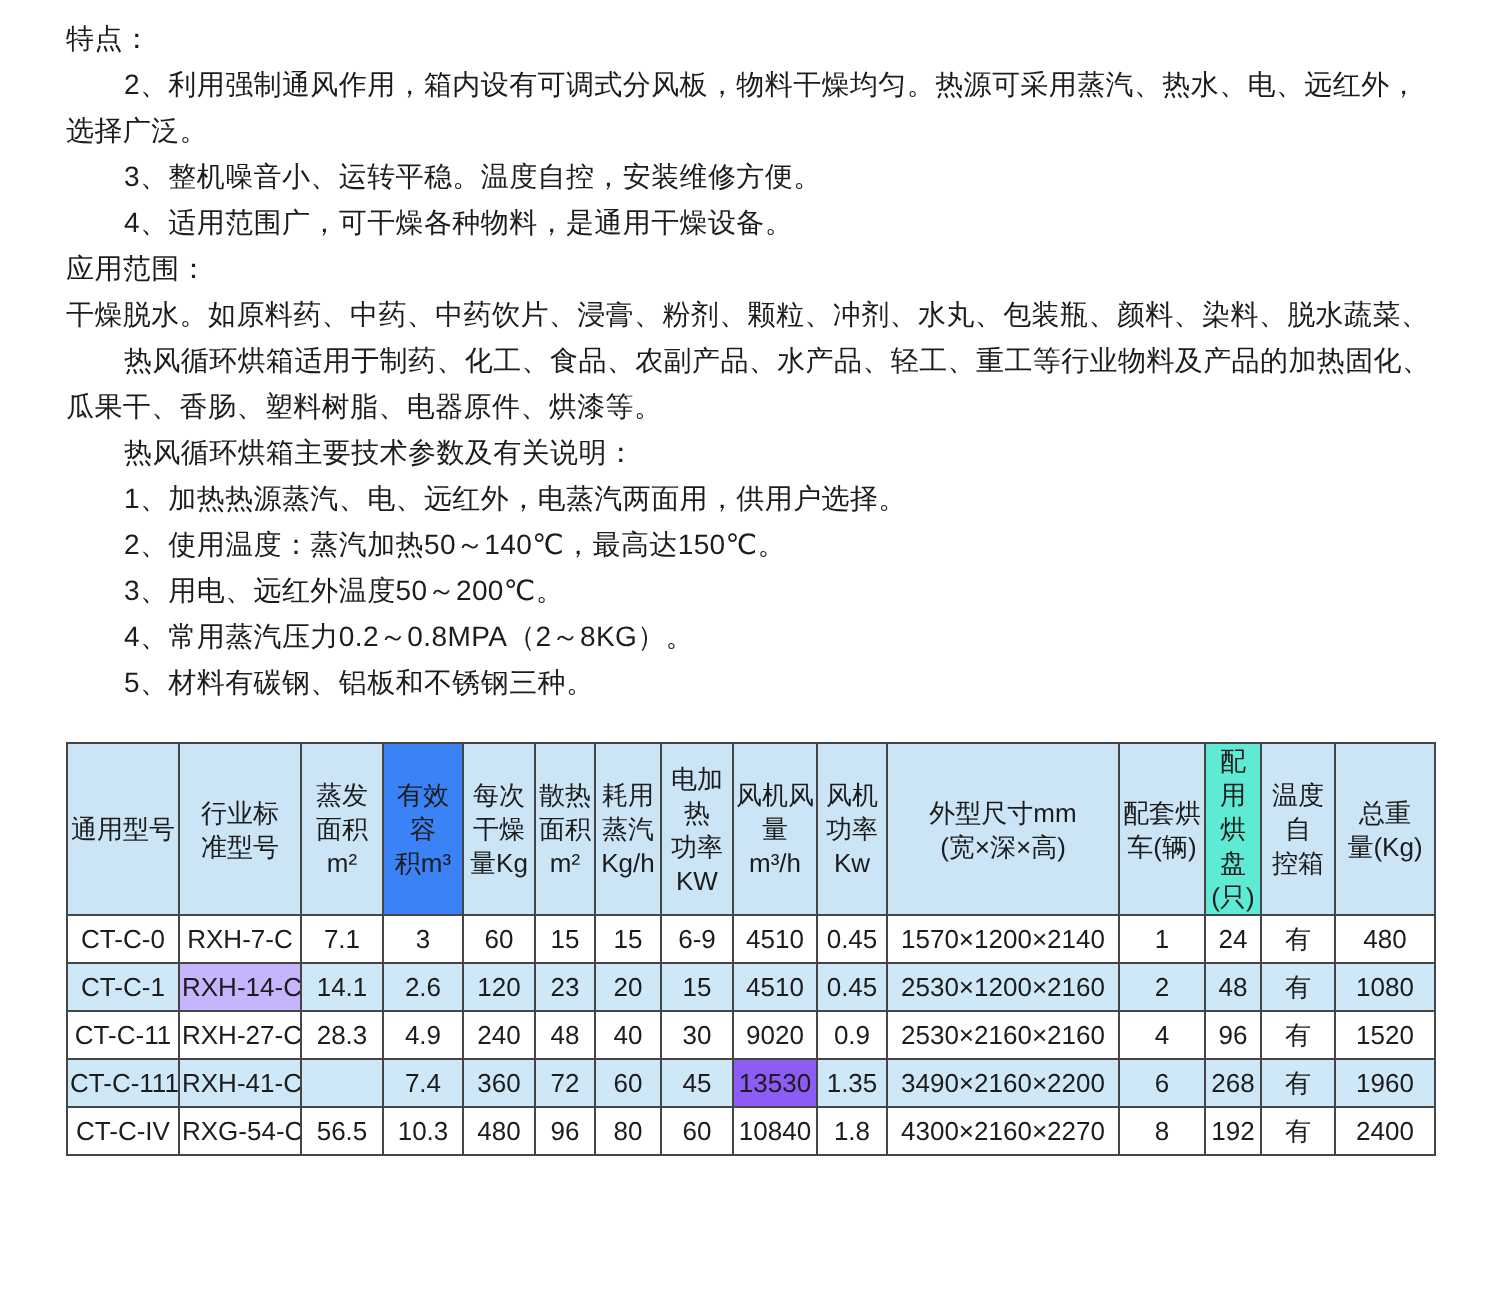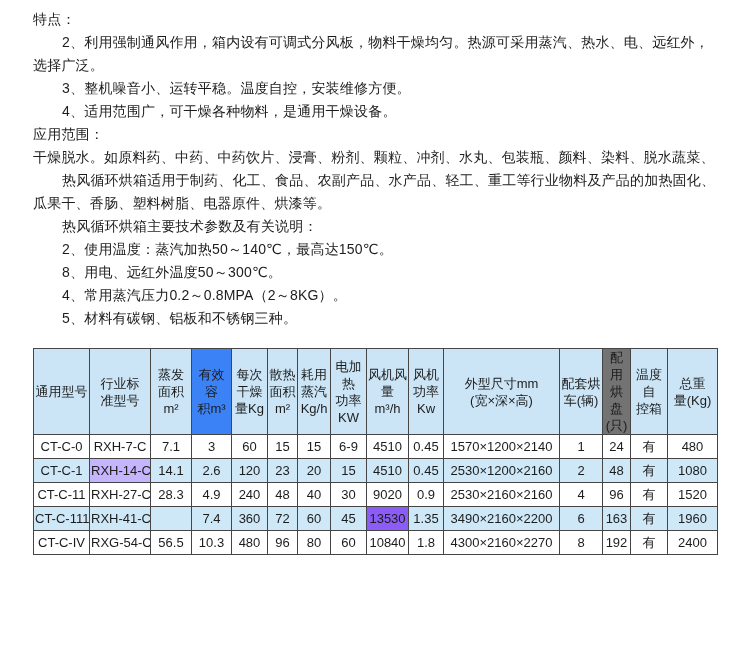--- a/index.html
+++ b/index.html
@@ -65,22 +65,23 @@
       <div class="line">特点：</div>
       <div class="line indent">2、利用强制通风作用，箱内设有可调式分风板，物料干燥均匀。热源可采用蒸汽、热水、电、远红外，</div>
       <div class="line">选择广泛。</div>
       <div class="line indent">3、整机噪音小、运转平稳。温度自控，安装维修方便。</div>
       <div class="line indent">4、适用范围广，可干燥各种物料，是通用干燥设备。</div>
       <div class="line">应用范围：</div>
       <div class="line">干燥脱水。如原料药、中药、中药饮片、浸膏、粉剂、颗粒、冲剂、水丸、包装瓶、颜料、染料、脱水蔬菜、</div>
       <div class="line indent">热风循环烘箱适用于制药、化工、食品、农副产品、水产品、轻工、重工等行业物料及产品的加热固化、</div>
       <div class="line">瓜果干、香肠、塑料树脂、电器原件、烘漆等。</div>
       <div class="line indent">热风循环烘箱主要技术参数及有关说明：</div>
+      <div class="line indent">1、加热热源蒸汽、电、远红外，电蒸汽两面用，供用户选择。</div>
       <div class="line indent">2、使用温度：蒸汽加热50～140℃，最高达150℃。</div>
-      <div class="line indent">8、用电、远红外温度50～300℃。</div>
+      <div class="line indent">3、用电、远红外温度50～200℃。</div>
       <div class="line indent">4、常用蒸汽压力0.2～0.8MPA（2～8KG）。</div>
       <div class="line indent">5、材料有碳钢、铝板和不锈钢三种。</div>
     </div>
   <table class="spec">
     <colgroup>
         <col style="width: 56px;">
         <col style="width: 61px;">
         <col style="width: 41px;">
         <col style="width: 40px;">
         <col style="width: 36px;">
@@ -120,21 +121,21 @@
           <th style="background: rgb(203, 229, 246);">风机风
 量
 m³/h</th>
           <th style="background: rgb(203, 229, 246);">风机
 功率
 Kw</th>
           <th style="background: rgb(203, 229, 246);">外型尺寸mm
 (宽×深×高)</th>
           <th style="background: rgb(203, 229, 246);">配套烘
 车(辆)</th>
-          <th style="background: #737373;">配用
+          <th style="background: #5eead4;">配用
 烘盘
 (只)</th>
           <th style="background: rgb(203, 229, 246);">温度自
 控箱</th>
           <th style="background: rgb(203, 229, 246);">总重
 量(Kg)</th>
         </tr>
       </thead>
     <tbody>
         <tr>
@@ -194,21 +195,21 @@
           <td style="background: rgb(207, 232, 248); padding-left: 43px;">42.4</td>
           <td style="background: rgb(207, 232, 248);">7.4</td>
           <td style="background: rgb(207, 232, 248);">360</td>
           <td style="background: rgb(207, 232, 248);">72</td>
           <td style="background: rgb(207, 232, 248);">60</td>
           <td style="background: rgb(207, 232, 248);">45</td>
           <td style="background: #8b5cf6;">13530</td>
           <td style="background: rgb(207, 232, 248);">1.35</td>
           <td style="background: rgb(207, 232, 248);">3490×2160×2200</td>
           <td style="background: rgb(207, 232, 248);">6</td>
-          <td style="background: rgb(207, 232, 248);">163</td>
+          <td style="background: rgb(207, 232, 248);">268</td>
           <td style="background: rgb(207, 232, 248);">有</td>
           <td style="background: rgb(207, 232, 248);">1960</td>
         </tr>
         <tr>
           <td>CT-C-IV</td>
           <td>RXG-54-C</td>
           <td>56.5</td>
           <td>10.3</td>
           <td>480</td>
           <td>96</td>

